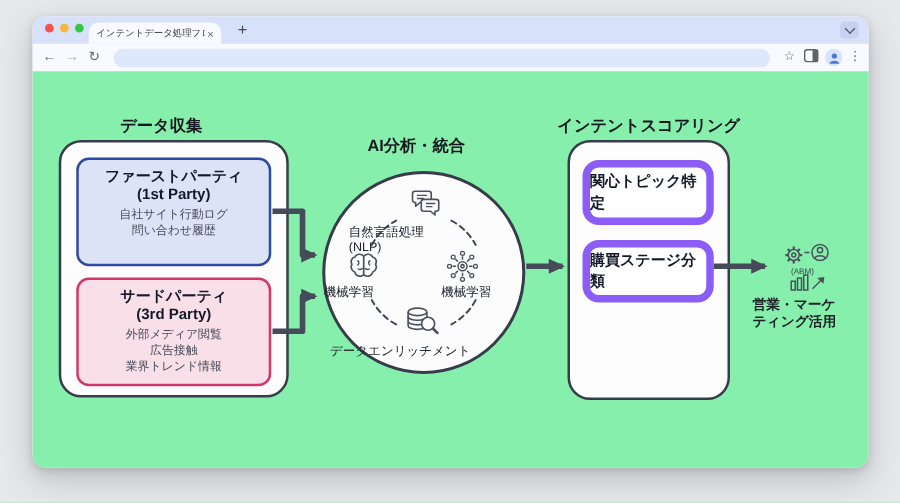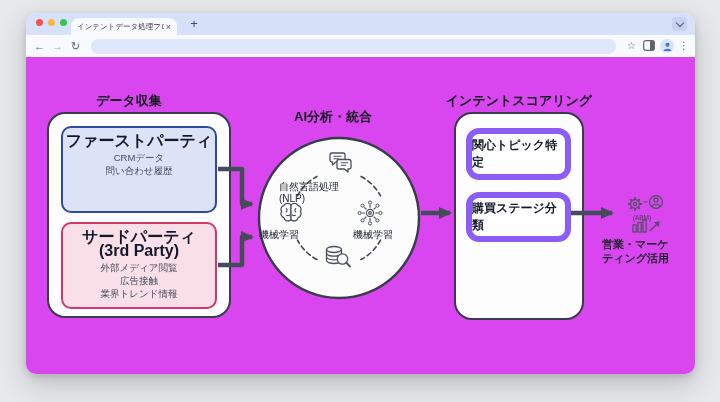--- a/index.html
+++ b/index.html
@@ -21,33 +21,33 @@
   .chev{width:5px;height:5px;border-right:1.4px solid #4a5568;border-bottom:1.4px solid #4a5568;transform:rotate(45deg);margin-top:-2px;}
   
   .toolbar{height:22px;background:#f8faff;display:flex;align-items:center;padding:0 7px;gap:5px;box-sizing:border-box;}
   .navicon{font-size:11px;color:#5f6368;width:13px;text-align:center;line-height:22px;}
   .dim{color:#a6abb3}
   .addressbar{flex:1;height:15px;background:#dfe7fc;border-radius:8px;margin:0 4px;}
   .star{font-size:10px;}
   .dots{font-size:10px;width:9px;}
   .avatar{width:14px;height:14px;border-radius:50%;background:#d7e4fc;display:flex;align-items:center;justify-content:center;}
   
-  .content{position:relative;height:317px;background:#d946ef;}
+  .content{position:relative;height:317px;background:#86efac;}
   .h{position:absolute;font-weight:bold;font-size:13px;color:#15181e;text-align:center;white-space:nowrap;}
   #h-col{left:11px;top:35px;width:184px;}
   #h-ai{left:240px;top:51px;width:134px;}
   #h-score{left:413px;top:35px;width:160px;}
   .container{position:absolute;border:2px solid #363c49;border-radius:18px;background:#fdfdfe;box-sizing:border-box;}
   #cont-left{left:21px;top:55px;width:184px;height:206px;}
   #cont-right{left:428px;top:55px;width:130px;height:208px;}
   .pbox{position:absolute;left:35px;width:156px;height:87px;border-radius:10px;border:2px solid;box-sizing:border-box;
         text-align:center;padding-top:6px;}
   #box-first{top:69px;background:#dce3f6;border-color:#2c4aa0;}
   #box-third{top:165px;background:#f8dfe8;border-color:#d2366b;}
-  .pbox .t{font-size:16px;font-weight:bold;color:#14192a;line-height:14px;}
+  .pbox .t{font-size:12px;font-weight:bold;color:#14192a;line-height:14px;}
   .pbox .sub{font-size:9.5px;color:#454b58;line-height:13px;margin-top:3px;}
   .score{position:absolute;left:440px;width:105px;border:6px solid #8b5cf6;border-radius:13px;background:#fefefe;
          display:flex;align-items:center;justify-content:center;font-size:12px;font-weight:bold;color:#14192a;box-sizing:border-box;}
   #s1{top:71px;height:52px}#s2{top:135px;height:50px}#s3{top:196px;height:50px}
   .circle{position:absolute;left:231px;top:79px;width:164px;height:164px;}
   .circle > svg{position:absolute;left:0;top:0;}
   .nlabel{position:absolute;font-size:10px;line-height:12px;color:#22262e;white-space:nowrap;}
   #lbl-nlp{left:22px;top:45px;width:120px;}
   #lbl-mlL{left:2px;top:93px;width:64px;}
   #lbl-mlR{left:96px;top:93px;width:64px;}
@@ -107,22 +107,23 @@
   <div class="content">
 
     <div class="h" id="h-col">データ収集</div>
     <div class="h" id="h-score">インテントスコアリング</div>
     <div class="h" id="h-ai">AI分析・統合</div>
 
     <div class="container" id="cont-left"></div>
 
     <div class="pbox" id="box-first">
       <div class="t">ファーストパーティ</div>
+      <div class="t">(1st Party)</div>
       <div class="sub">
-        <div>CRMデータ</div>
+        <div>自社サイト行動ログ</div>
         <div>問い合わせ履歴</div>
       </div>
     </div>
 
     <div class="pbox" id="box-third">
       <div class="t">サードパーティ</div>
       <div class="t">(3rd Party)</div>
       <div class="sub">
         <div>外部メディア閲覧</div>
         <div>広告接触</div>
@@ -197,20 +198,21 @@
         </g>
         <circle cx="19.5" cy="15" r="5.2" fill="#fcfcfd" stroke="#4a505c" stroke-width="1.3"></circle>
         <line x1="23.3" y1="18.8" x2="27" y2="22.4" stroke="#4a505c" stroke-width="2" stroke-linecap="round"></line>
       </svg>
       <div class="nlabel" id="lbl-nlp">
         <div>自然言語処理</div>
         <div>(NLP)</div>
       </div>
       <div class="nlabel" id="lbl-mlL">機械学習</div>
       <div class="nlabel" id="lbl-mlR">機械学習</div>
+      <div class="nlabel" id="lbl-enr">データエンリッチメント</div>
     </div>
 
     <div class="container" id="cont-right"></div>
     <div class="score" id="s1">関心トピック特定</div>
     <div class="score" id="s2">購買ステージ分類</div>
 
     <svg class="arrows" width="668" height="317" viewBox="0 0 668 317">
       <defs>
         <marker id="ah" markerUnits="userSpaceOnUse" markerWidth="15" markerHeight="14" refX="12" refY="7" orient="auto">
           <path d="M1 1 L14 7 L1 13 Z" fill="#454b58"></path>

